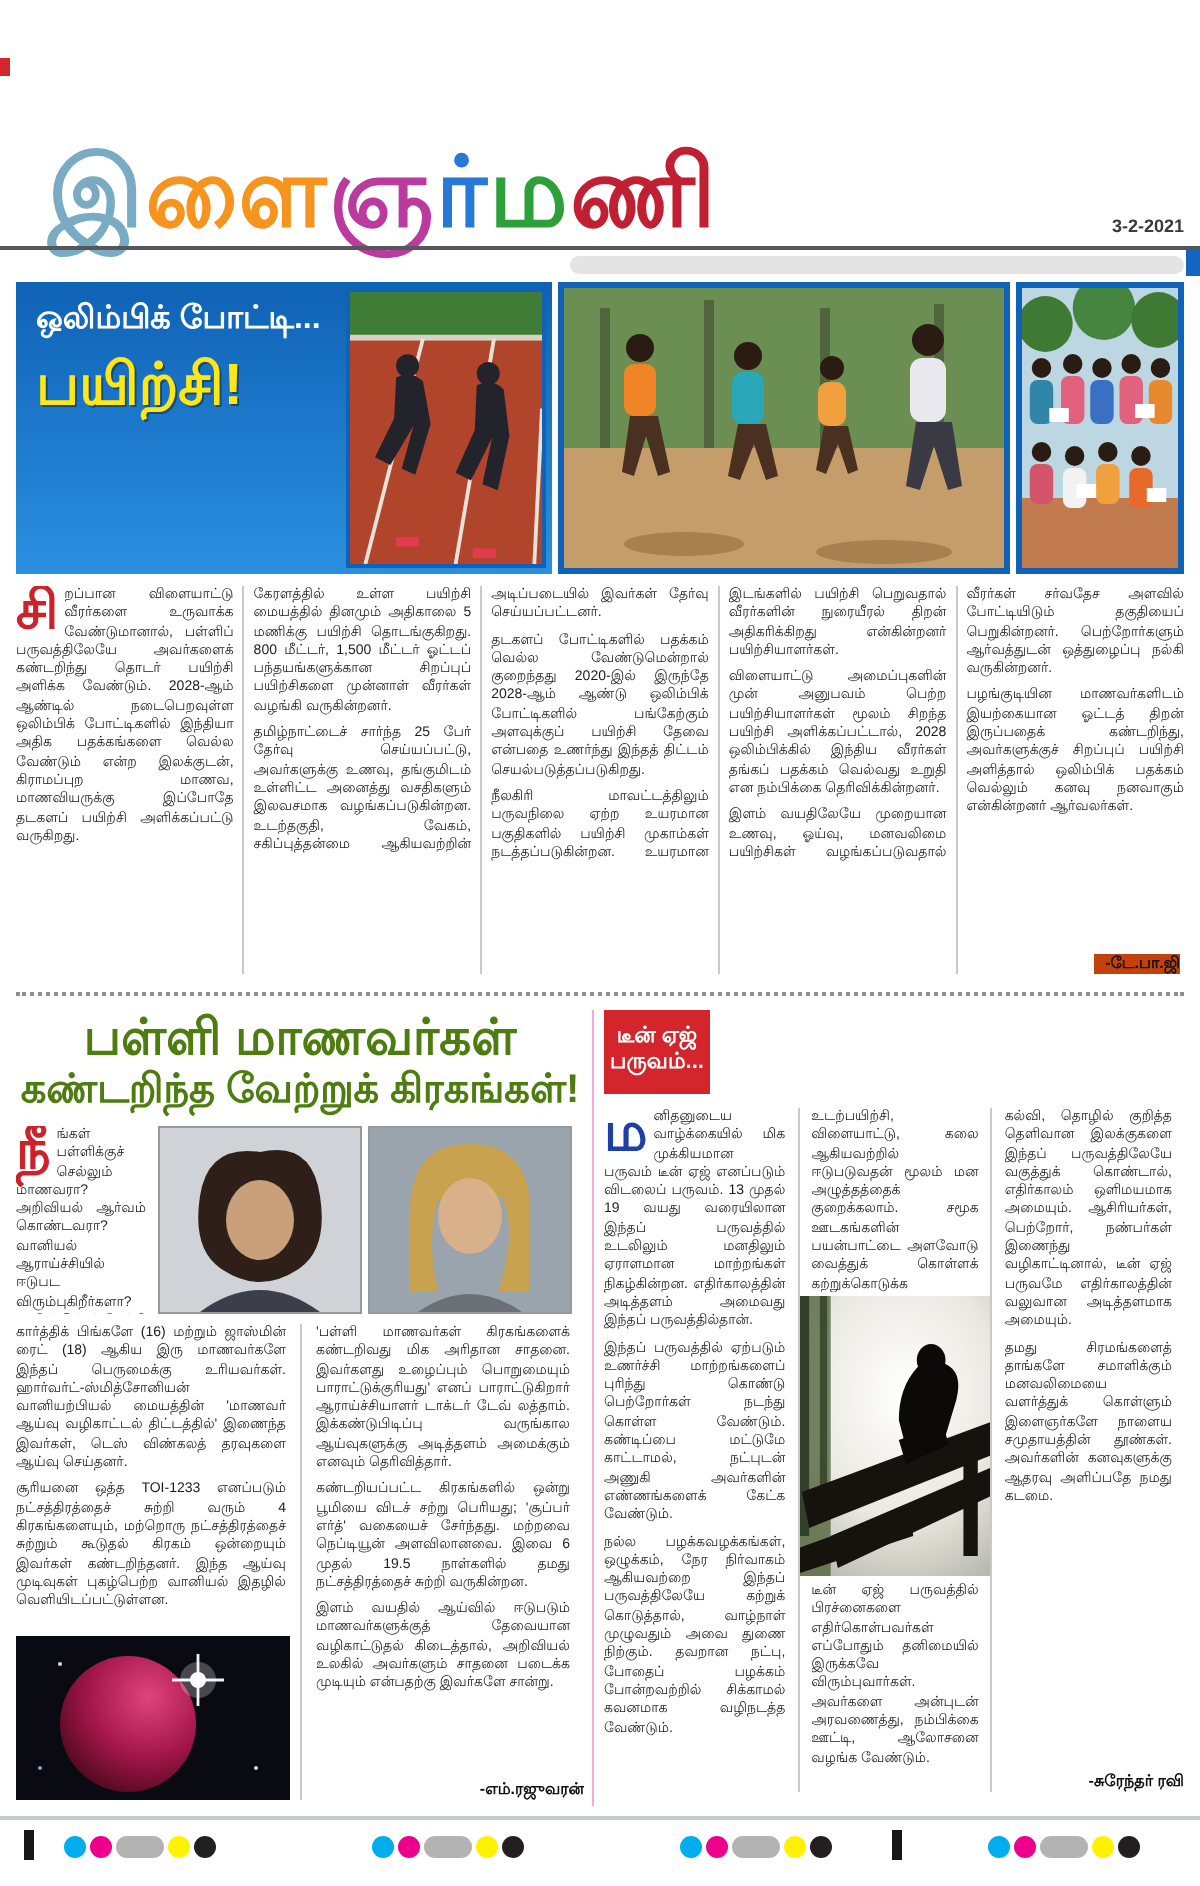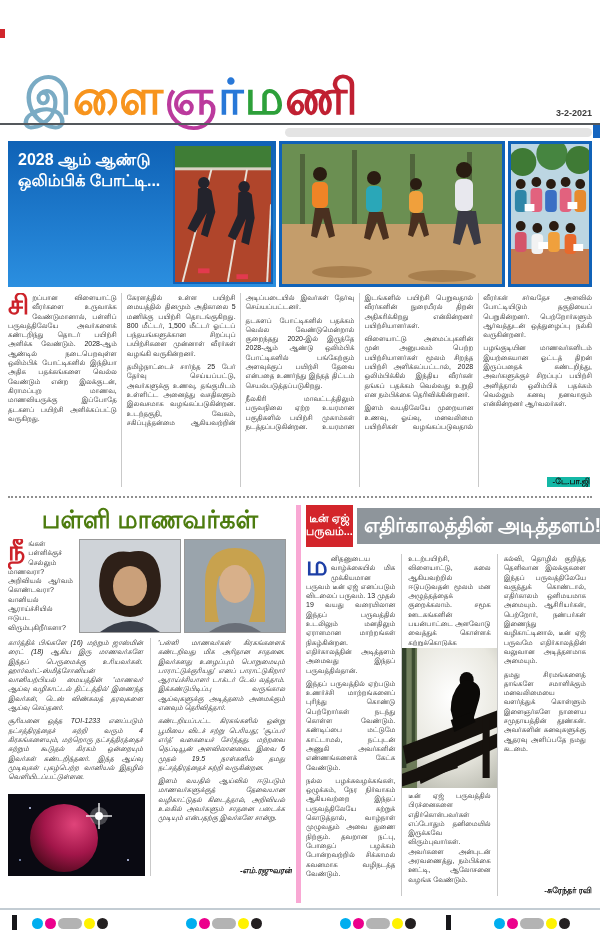--- a/index.html
+++ b/index.html
@@ -31,43 +31,43 @@
   .photo-frame svg { display:block; width:100%; height:100%; }
 
   
   .art1 { position:absolute; top:293px; left:8px; width:584px; height:194px; }
   .art1-cols { height:194px; overflow:hidden; column-count:5; column-gap:10px;
                column-rule:1px solid #c9c9c9; }
   .bodytext p { font-size:7px; line-height:9.3px; text-align:justify; color:#1c1c1c; margin-bottom:4px; }
   .dropcap { float:left; font-weight:bold; color:#cc2229; font-size:27px; line-height:24px; padding-right:3px; }
   .dropcap.blue { color:#1d3fa6; }
   .byline { font-size:8px; font-weight:bold; color:#111; text-align:right; }
-  .art1-byline { position:absolute; bottom:0; right:2px; background:#14b8a6; padding-left:6px; }
+  .art1-byline { position:absolute; bottom:0; right:2px; background:#c2410c; padding-left:6px; }
 
   .dotted-rule { position:absolute; top:496px; left:8px; width:584px; border-top:2px dotted #8f8f8f; }
 
   
   .art2 { position:absolute; top:505px; left:8px; width:284px; height:398px; }
   .art2-head { text-align:center; color:#4d7c0f; font-weight:bold; }
   .art2-head .l1 { font-size:25px; line-height:28px; }
   .art2-head .l2 { font-size:20px; line-height:24px; }
   .art2-toprow { display:flex; margin-top:6px; height:94px; }
   .art2-strip { width:68px; overflow:hidden; padding-right:3px; }
   .portrait { border:1px solid #999; margin-left:3px; }
   .portrait svg { display:block; }
   .art2-cols { display:flex; margin-top:5px; height:238px; }
-  .art2-col { width:50%; overflow:hidden; display:flex; flex-direction:column;font-style:italic; }
+  .art2-col { width:50%; overflow:hidden; display:flex; flex-direction:column; }
   .art2-col + .art2-col { border-left:1px solid #c9c9c9; padding-left:7px; }
   .art2-col .txt { flex:1; overflow:hidden; padding-right:7px; }
   .planet-fig { width:137px; height:82px; }
   .planet-fig svg { display:block; }
 
   
   .art3 { position:absolute; top:505px; left:296px; width:296px; height:398px;
-          border-left:5px solid #f9a8d4; padding-left:5px; }
+          border-left:1px solid #f9a8d4; padding-left:5px; }
   .art3-headrow { display:flex; align-items:stretch; height:42px; }
   .art3-kicker { width:53px; background:#d3252b; color:#fff; font-weight:bold; font-size:11px;
                  line-height:13px; text-align:center; padding-top:7px; }
   .art3-banner { flex:1; background:#8e959b; color:#fff; font-weight:bold; font-size:20px;
                  margin:3px 0 3px 4px; display:flex; align-items:center; padding-left:7px;
                  white-space:nowrap; letter-spacing:-0.3px; }
   .art3-cols { display:flex; margin-top:7px; height:342px; }
   .art3-col { width:33.33%; overflow:hidden; display:flex; flex-direction:column; }
   .art3-col + .art3-col { border-left:1px solid #c9c9c9; padding-left:6px; }
   .art3-col .txt { flex:1; overflow:hidden; padding-right:6px; }
@@ -93,22 +93,22 @@
     <div class="mark-red"></div>
     <div class="mast-title"><span style="color: rgb(122, 171, 196);">இ</span><span style="color: rgb(247, 148, 29);">ளை</span><span style="color: rgb(187, 58, 157);">ஞ</span><span style="color: rgb(40, 120, 216);">ர்</span><span style="color: rgb(45, 160, 58);">ம</span><span style="color: rgb(192, 32, 50);">ணி</span></div>
     <div class="mast-date">3-2-2021</div>
     <div class="mast-rule"></div>
   </div>
   <div class="mast-graybar"></div>
   <div class="mark-blue"></div>
 
   <div class="lead-box">
     <div class="lead-text">
-      <div class="lead-kicker">2028 ஆம் ஆண்டு</div>
       <div class="lead-kicker">ஒலிம்பிக் போட்டி...</div>
+      <div class="lead-head">பயிற்சி!</div>
     </div>
     <div class="photo-frame pf-a">
       <svg viewBox="0 0 100 140" preserveAspectRatio="none">
         <rect width="100" height="140" fill="#b0452b"></rect>
         <rect width="100" height="24" fill="#3f7d36"></rect>
         <rect y="22" width="100" height="3" fill="#d8d2c4"></rect>
         <line x1="8" y1="140" x2="38" y2="24" stroke="#e8e2d8" stroke-width="2"></line>
         <line x1="55" y1="140" x2="75" y2="24" stroke="#e8e2d8" stroke-width="2"></line>
         <line x1="96" y1="140" x2="100" y2="60" stroke="#e8e2d8" stroke-width="2"></line>
         <g fill="#23232c">
@@ -202,20 +202,21 @@
       <p>பழங்குடியின மாணவர்களிடம் இயற்கையான ஓட்டத் திறன் இருப்பதைக் கண்டறிந்து, அவர்களுக்குச் சிறப்புப் பயிற்சி அளித்தால் ஒலிம்பிக் பதக்கம் வெல்லும் கனவு நனவாகும் என்கின்றனர் ஆர்வலர்கள்.</p>
     </div>
     <div class="byline art1-byline">-டே.பா.ஜி</div>
   </div>
 
   <div class="dotted-rule"></div>
 
   <div class="art2">
     <div class="art2-head">
       <div class="l1">பள்ளி மாணவர்கள்</div>
+      <div class="l2">கண்டறிந்த வேற்றுக் கிரகங்கள்!</div>
     </div>
     <div class="art2-toprow">
       <div class="art2-strip bodytext">
         <p><span class="dropcap">நீ</span><span>ங்கள் பள்ளிக்குச் செல்லும் மாணவரா? அறிவியல் ஆர்வம் கொண்டவரா? வானியல் ஆராய்ச்சியில் ஈடுபட விரும்புகிறீர்களா? எனில் இந்தச் செய்தி உங்களுக்குத்தான். அமெரிக்காவின் ஹார்வர்டு ஆய்வு மையத்துடன் இணைந்து பணியாற்றிய பள்ளி மாணவர்கள் இருவர், வேற்றுக் கிரகங்களைக் கண்டறிந்துள்ளனர்.</span></p>
       </div>
       <div class="portrait">
         <svg width="100" height="92" viewBox="0 0 100 92">
           <rect width="100" height="92" fill="#cfd3d8"></rect>
           <path d="M50,12 q26,-6 30,22 q4,26 -10,36 q-20,14 -40,0 q-14,-10 -10,-36 q4,-26 30,-22z" fill="#2e2018"></path>
           <ellipse cx="50" cy="46" rx="17" ry="20" fill="#caa07a"></ellipse>
@@ -270,21 +271,20 @@
       </div>
     </div>
   </div>
 
   <div class="art3">
     <div class="art3-headrow">
       <div class="art3-kicker">
         <div>டீன் ஏஜ்</div>
         <div>பருவம்...</div>
       </div>
-      <div class="art3-banner">எதிர்காலத்தின் அடித்தளம்!</div>
     </div>
     <div class="art3-cols">
       <div class="art3-col">
         <div class="txt bodytext">
           <p><span class="dropcap blue">ம</span><span>னிதனுடைய வாழ்க்கையில் மிக முக்கியமான பருவம் டீன் ஏஜ் எனப்படும் விடலைப் பருவம். 13 முதல் 19 வயது வரையிலான இந்தப் பருவத்தில் உடலிலும் மனதிலும் ஏராளமான மாற்றங்கள் நிகழ்கின்றன. எதிர்காலத்தின் அடித்தளம் அமைவது இந்தப் பருவத்தில்தான்.</span></p>
           <p>இந்தப் பருவத்தில் ஏற்படும் உணர்ச்சி மாற்றங்களைப் புரிந்து கொண்டு பெற்றோர்கள் நடந்து கொள்ள வேண்டும். கண்டிப்பை மட்டுமே காட்டாமல், நட்புடன் அணுகி அவர்களின் எண்ணங்களைக் கேட்க வேண்டும்.</p>
           <p>நல்ல பழக்கவழக்கங்கள், ஒழுக்கம், நேர நிர்வாகம் ஆகியவற்றை இந்தப் பருவத்திலேயே கற்றுக் கொடுத்தால், வாழ்நாள் முழுவதும் அவை துணை நிற்கும். தவறான நட்பு, போதைப் பழக்கம் போன்றவற்றில் சிக்காமல் கவனமாக வழிநடத்த வேண்டும்.</p>
         </div>
       </div>
       <div class="art3-col">

